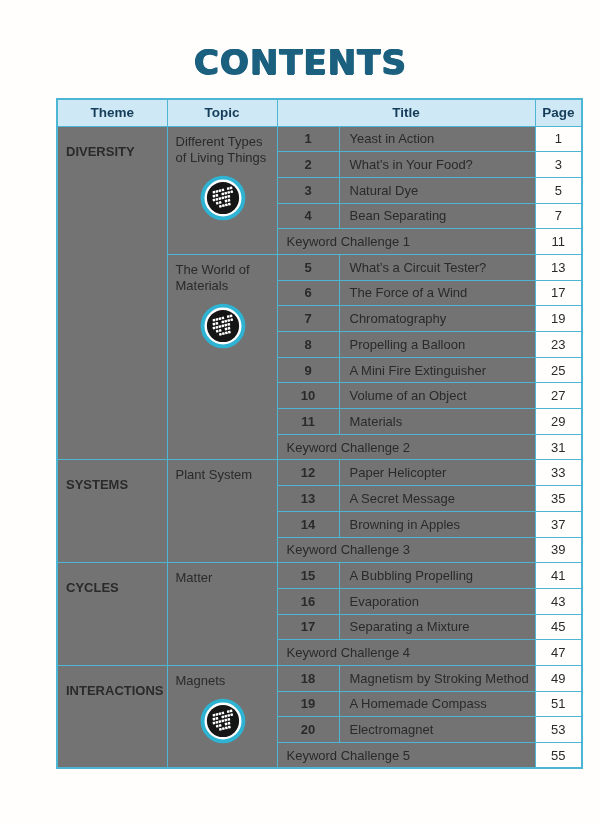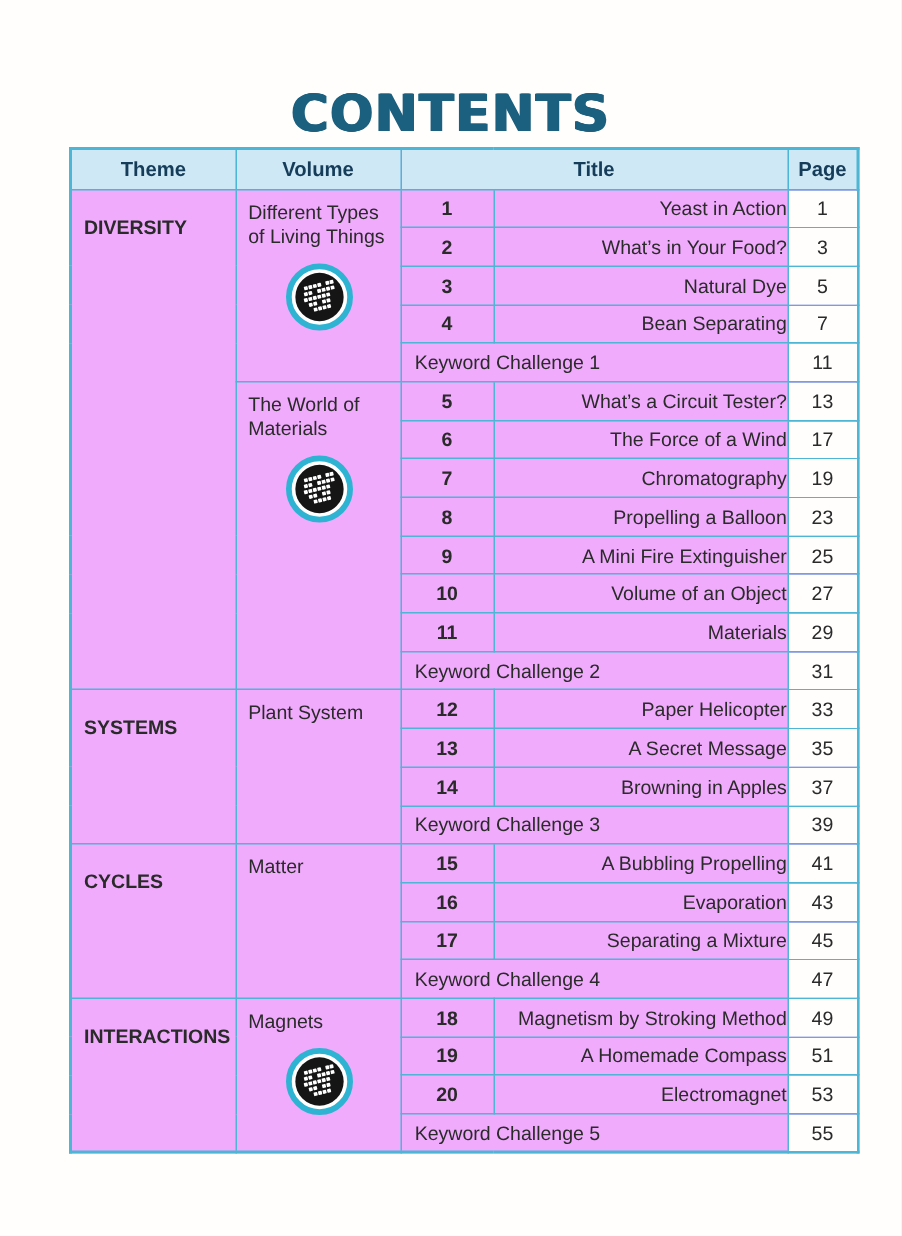--- a/index.html
+++ b/index.html
@@ -15,37 +15,37 @@
   html,body{background:#ffffff;}
   body{font-family:"Liberation Sans","DejaVu Sans",sans-serif;}
   .page{
     position:relative;
     width:601px;height:824px;
     background:#fffefd;
     overflow:hidden;
   }
   .page-title{
     position:absolute;
-    top:56px;left:0;right:0;
+    top:42px;left:0;right:0;
     text-align:center;
     font-family:"DejaVu Sans","Liberation Sans",sans-serif;
     font-size:34px;
     font-weight:bold;
     letter-spacing:1px;
     color:var(--title-navy);
     text-shadow:0.7px 0 0 currentColor,-0.7px 0 0 currentColor,0 0.5px 0 currentColor;
   }
   table.contents{
     position:absolute;
-    left:46px;top:98px;
+    left:56px;top:98px;
     width:525px;
     border-collapse:collapse;
     table-layout:fixed;
     border:2px solid var(--border);
-    background:#f0abfc;
+    background:#737373;
   }
   table.contents th,
   table.contents td{
     border:1px solid var(--border);
     font-size:13px;
     color:var(--ink);
   }
   table.contents th{
     height:27px;
     background:var(--header-bg);
@@ -74,21 +74,21 @@
     margin-top:9px;
     text-align:center;
   }
   td.num{
     text-align:center;
     font-weight:bold;
     color:var(--num);
   }
   td.title{
     padding-left:10px;
-    text-align:right;
+    text-align:left;
     font-size:12.5px;
   }
   td.page{
     text-align:center;
     font-size:13px;
   }
   td.kc{
     padding-left:9px;
     text-align:left;
     font-size:13px;
@@ -107,21 +107,21 @@
     <colgroup>
       <col style="width:110px">
         <col style="width:110px">
         <col style="width:62px">
         <col style="width:196px">
         <col style="width:47px">
     </colgroup>
     <thead>
       <tr>
         <th>Theme</th>
-        <th>Volume</th>
+        <th>Topic</th>
         <th colspan="2">Title</th>
         <th>Page</th>
       </tr>
     </thead>
     <tbody>
         <tr>
           <td class="theme" rowspan="13">DIVERSITY</td>
           <td class="topic" rowspan="5">
             <div>Different Types of Living Things</div>
             <div class="topic-icon-wrap"><svg width="46" height="46" viewBox="0 0 48 48" aria-hidden="true">

